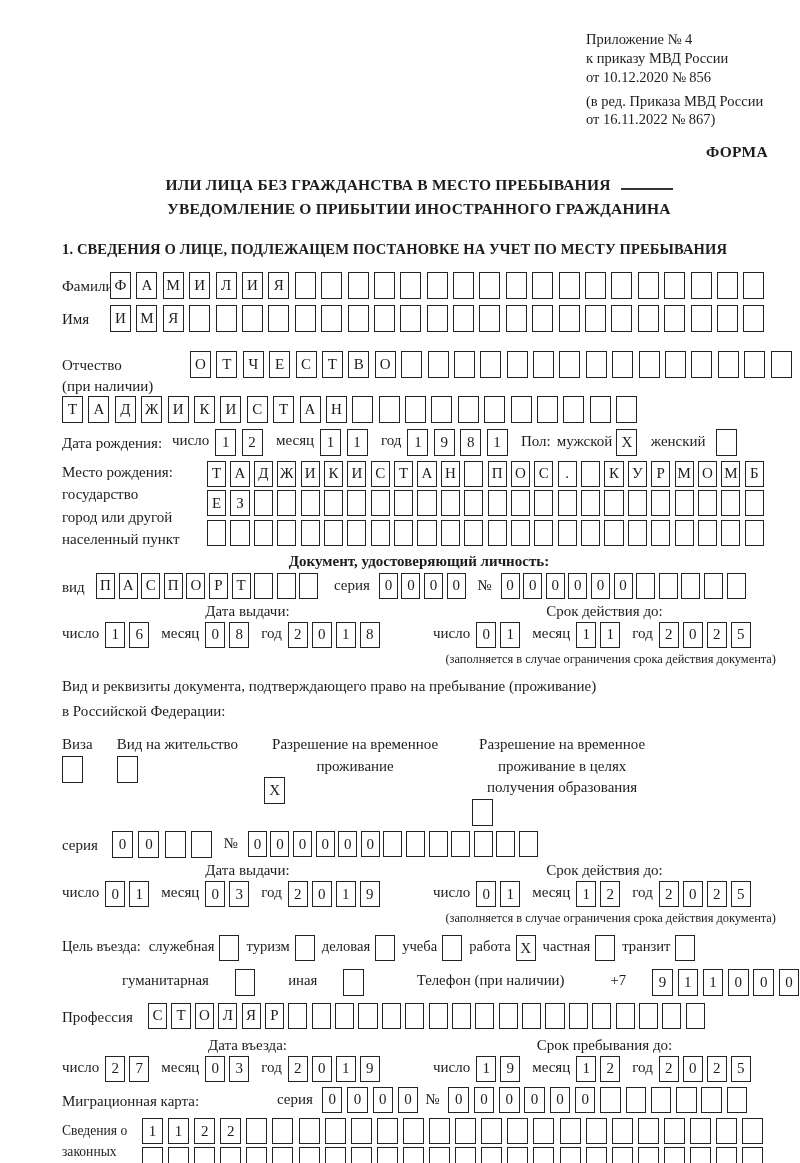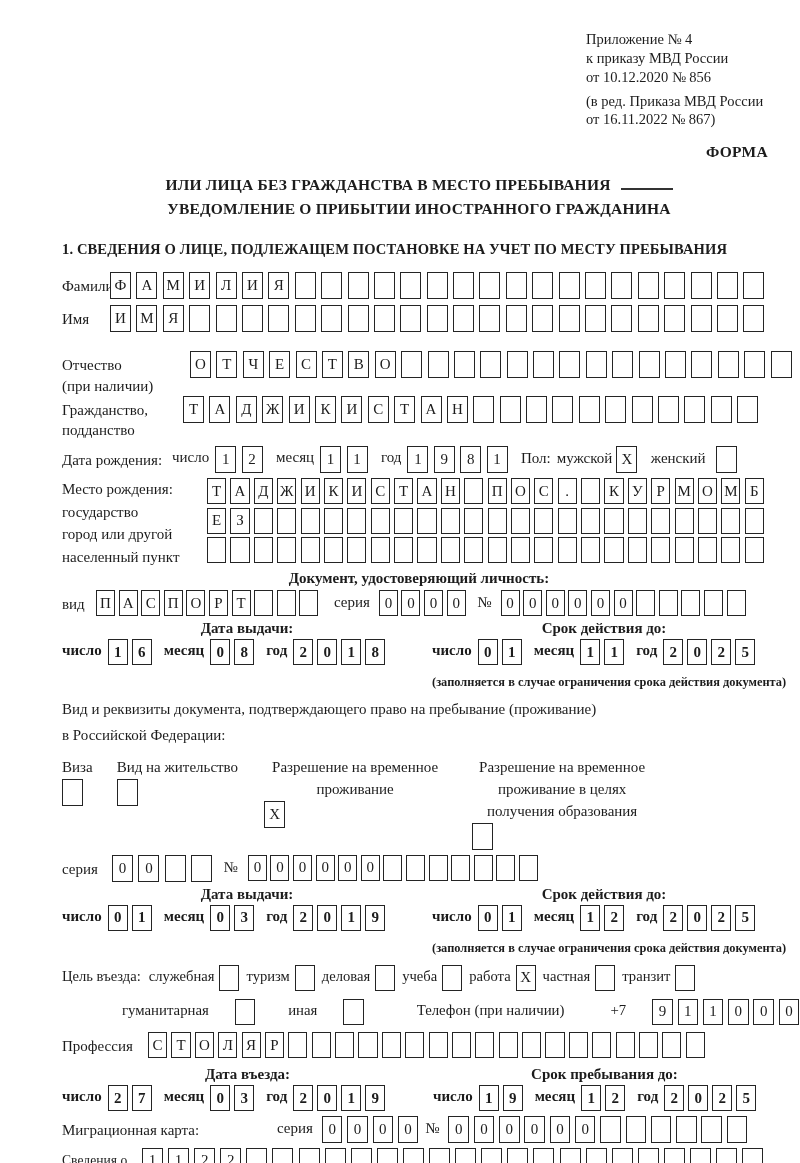--- a/index.html
+++ b/index.html
@@ -29,29 +29,29 @@
   .cells.xs .cell { width:19px;   height:26px; margin-right:3.6px; }
   .cells.dt .cell { width:20px;   height:26px; margin-right:4px;  }
   
   .mt14{margin-top:14px}.mt7{margin-top:19px}
   .mt6{margin-top:6px}.mt5{margin-top:5px}.mt3{margin-top:3px}
   .lbl-w48{width:48px}.lbl-w103{width:128px}.lbl-w121{width:121px}
   .bp-labels { width:145px; font-size:15px; line-height:1.5; }
   .bp-rows .cells { display:flex; margin-bottom:3.5px; }
   .center-bold { text-align:center; font-weight:bold; font-size:15px; margin-top:2px;}
   .inline-lbl { font-size:15px; padding-top:4px; }
-  .dates-pair { display:flex; justify-content:space-between; margin-top:4px;font-weight:bold; }
+  .dates-pair { display:flex; justify-content:space-between; margin-top:4px; }
   .dcol { display:flex; flex-direction:column; }
   .dcol.left { width:372px; }
   .dcol.right { width:344px; }
   .dhead { text-align:center; font-size:15px; margin-bottom:2px; }
   .dategrp { display:flex; align-items:flex-start; }
   .dategrp .dlab { font-size:15px; padding-top:3px; margin-right:6px; }
   .dategrp .cells { margin-right:8px; }
-  .dnote { font-size:12.4px; margin-top:10px; text-align:right; white-space:nowrap; }
+  .dnote { font-size:12.4px; margin-top:4px; text-align:right; white-space:nowrap; }
   .para { font-size:15px; line-height:1.7; margin-top:7px;}
   .stayopts { display:flex; align-items:flex-start; margin-top:5px; }
   .opt { display:flex; align-items:flex-start;flex-direction:column; }
   .opt .optlabel { font-size:15px; padding-top:4px; margin-right:8px; line-height:1.45; }
   .opt .optlabel.c { text-align:center; }
   .purpose { display:flex; align-items:flex-start; flex-wrap:nowrap; margin-top:9px; }
   .purpose .plab { font-size:14.6px; padding-top:3px; margin-right:5px; white-space:nowrap;}
   .purpose .cells { margin-right:7px; }
   .purpose .cell { width:20px; height:26px; margin-right:0; }
   .phone-row { display:flex; align-items:flex-start; margin-top:8px; padding-left:60px;gap:20px; }
@@ -179,24 +179,20 @@
         <span class="cell"></span>
         <span class="cell"></span>
         <span class="cell"></span>
         <span class="cell"></span>
         <span class="cell"></span>
         <span class="cell"></span>
       </span>
   </div>
 
   <div class="frow">
-    <span class="flabel lbl-w121">
-      <span>Гражданство,</span><br>
-      <span>подданство</span>
-    </span>
     <span class="cells">
         <span class="cell">Т</span>
         <span class="cell">А</span>
         <span class="cell">Д</span>
         <span class="cell">Ж</span>
         <span class="cell">И</span>
         <span class="cell">К</span>
         <span class="cell">И</span>
         <span class="cell">С</span>
         <span class="cell">Т</span>

